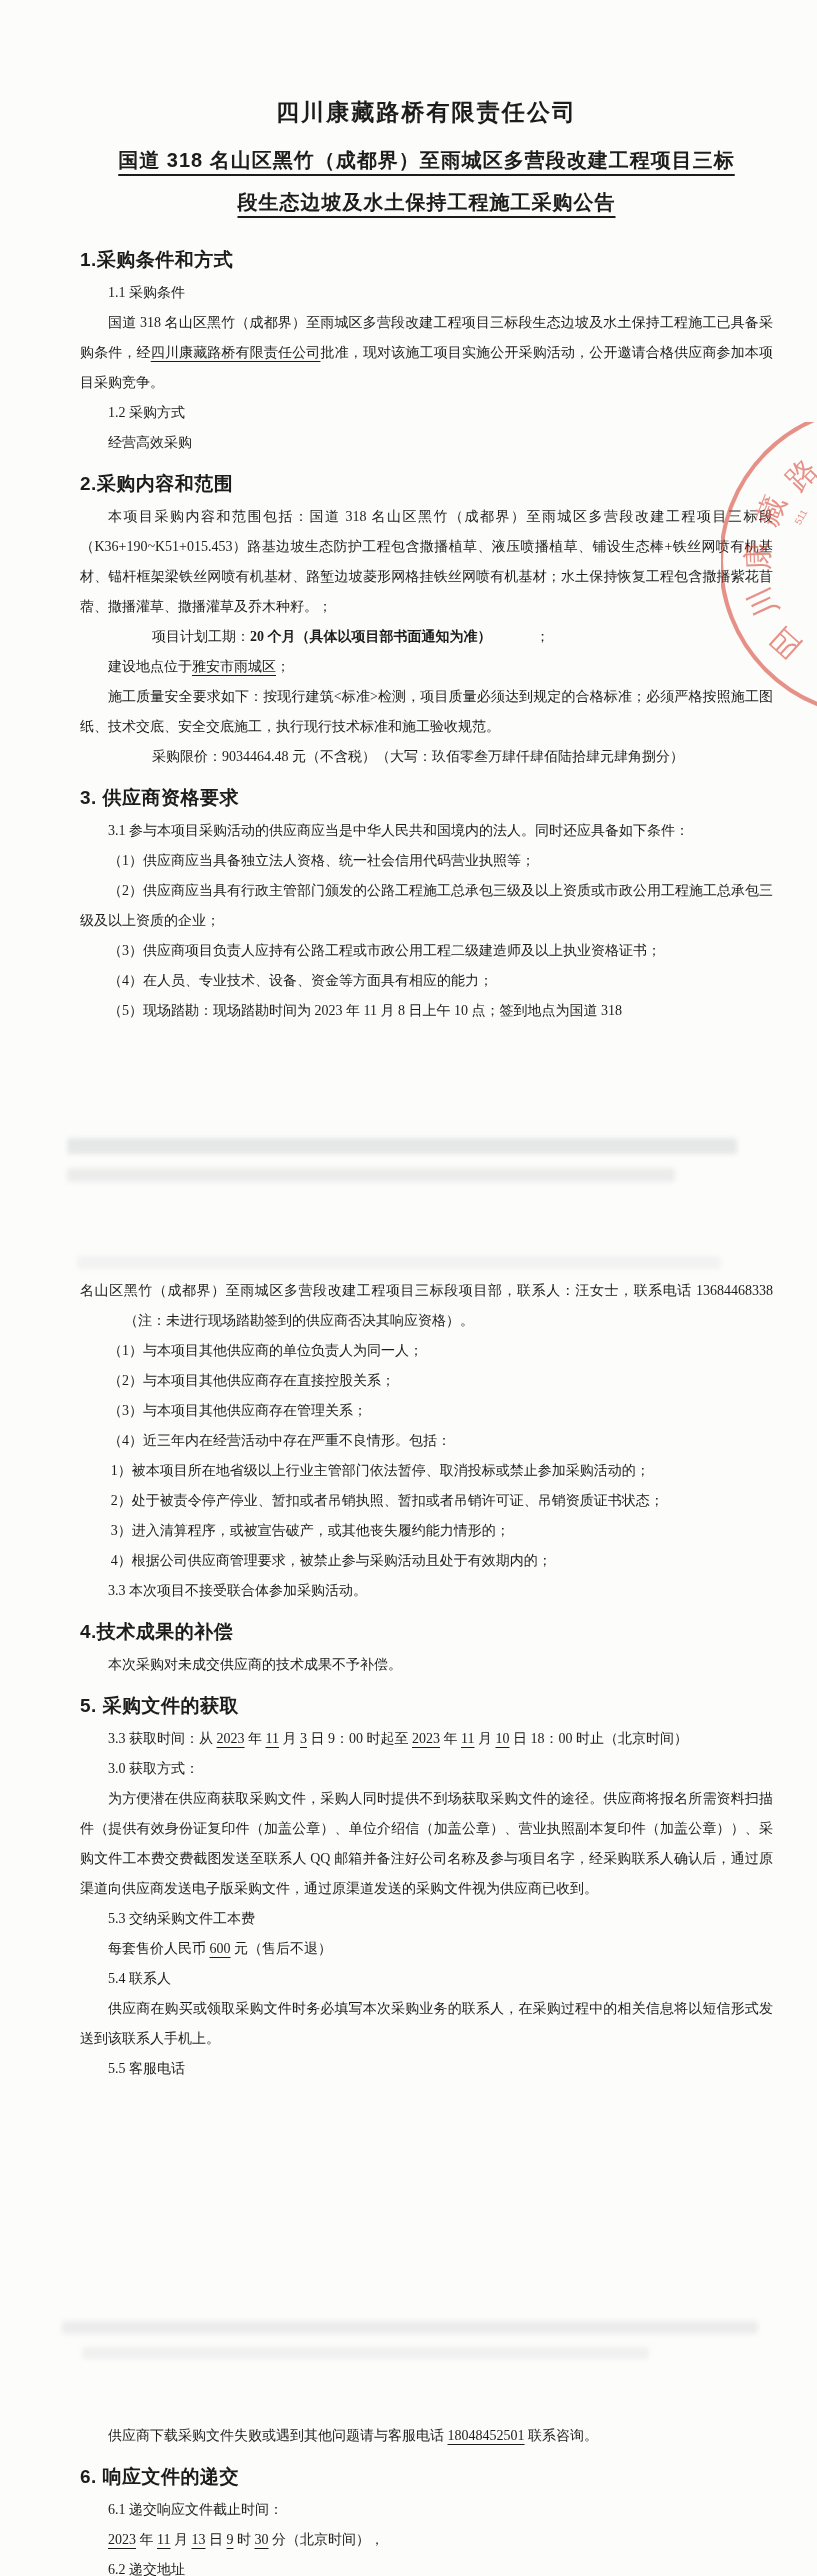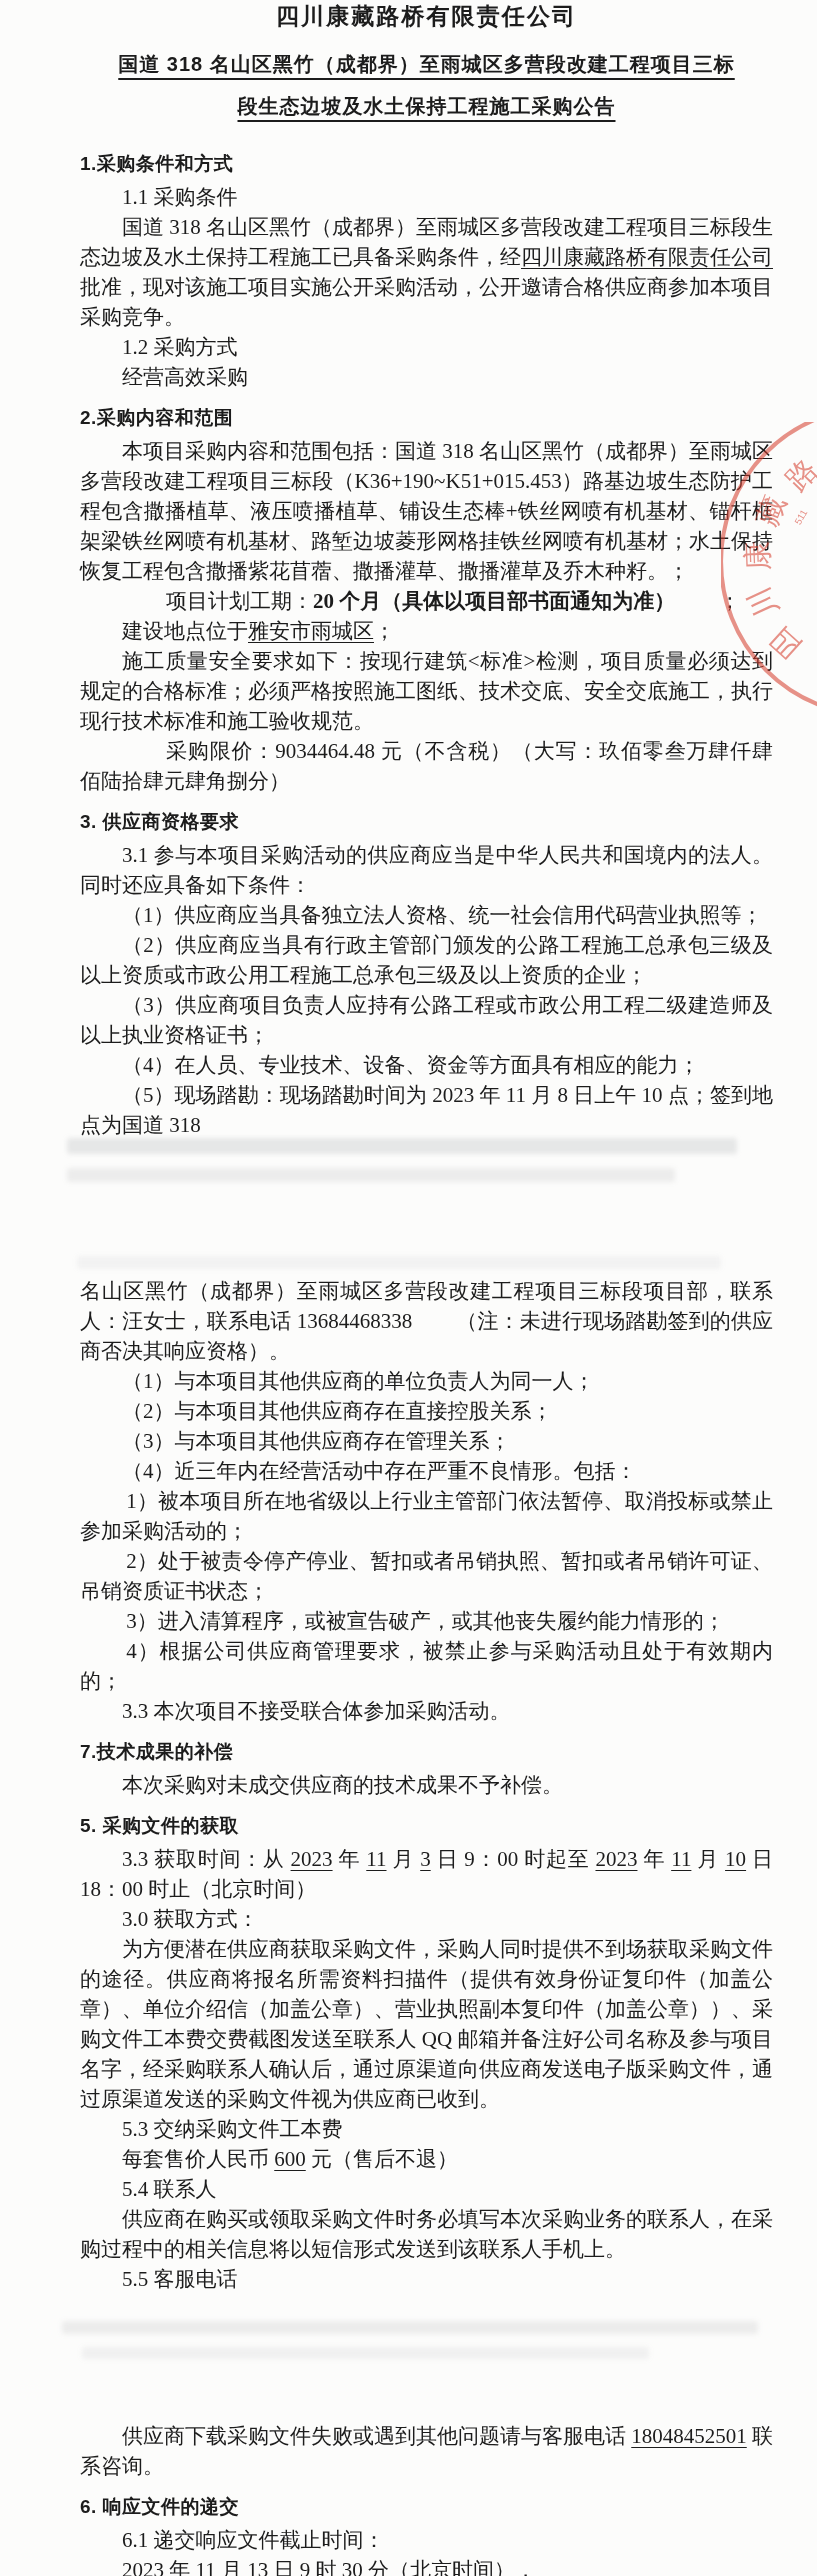--- a/index.html
+++ b/index.html
@@ -1,32 +1,32 @@
 <!DOCTYPE html>
 <html style="font-size:8.2px"><head>
 <meta charset="utf-8">
 <style>
   html,body{margin:0;padding:0;background:#ffffff;}
   .doc{position:relative;width:818px;height:3468px;background:#fcfcfb;overflow:hidden;
        font-family:"Liberation Serif",serif;color:#1c1c1c;}
   .page{position:absolute;left:0;width:818px;box-sizing:border-box;
         padding-left:80px;padding-right:45px;}
-  .p1{top:0;height:1156px;}
+  .p1{top:0;height:1156px;padding-top:96px;}
   .p2{top:1164px;height:1156px;padding-top:112px;}
   .p3{top:2312px;height:1156px;padding-top:109px;}
   .doc-company{font-family:"Liberation Sans",sans-serif;font-weight:bold;font-size:23px;
                line-height:33px;text-align:center;letter-spacing:2.1px;}
   .doc-title{font-family:"Liberation Sans",sans-serif;font-weight:bold;font-size:20px;
              line-height:42px;text-align:center;letter-spacing:1px;
              text-decoration:underline;text-underline-offset:6.7px;text-decoration-thickness:1.5px;}
   .mt{margin-top:10.3px;}
   h2{font-family:"Liberation Sans",sans-serif;font-weight:bold;font-size:19px;
      line-height:36px;margin:8.2px 0 0 0;letter-spacing:0.5px;}
   h2.big-gap{margin-top:18.5px;}
-  p{margin:0;font-size:21px;line-height:30px;text-align:justify;}
+  p{margin:0;font-size:14px;line-height:30px;text-align:justify;}
   .ind{text-indent:2em;}
   .ind2{text-indent:2.2em;}
   .sub{text-indent:2em;}
   .u{text-decoration:underline;text-underline-offset:4.1px;text-decoration-thickness:1px;}
   .b{font-weight:normal;margin-left:44px;}
   .bu{font-weight:bold;text-underline-offset:4.1px;text-decoration-thickness:1px;}
   
   .seal{position:absolute;pointer-events:none;}
   .seal text{font-family:"Liberation Sans",sans-serif;}
   .edge1{left:721px;top:422px;opacity:.55;}
@@ -81,21 +81,21 @@
     <p class="ind">（1）与本项目其他供应商的单位负责人为同一人；</p>
     <p class="ind">（2）与本项目其他供应商存在直接控股关系；</p>
     <p class="ind">（3）与本项目其他供应商存在管理关系；</p>
     <p class="ind">（4）近三年内在经营活动中存在严重不良情形。包括：</p>
     <p class="ind2">1）被本项目所在地省级以上行业主管部门依法暂停、取消投标或禁止参加采购活动的；</p>
     <p class="ind2">2）处于被责令停产停业、暂扣或者吊销执照、暂扣或者吊销许可证、吊销资质证书状态；</p>
     <p class="ind2">3）进入清算程序，或被宣告破产，或其他丧失履约能力情形的；</p>
     <p class="ind2">4）根据公司供应商管理要求，被禁止参与采购活动且处于有效期内的；</p>
     <p class="ind">3.3 本次项目不接受联合体参加采购活动。</p>
 
-    <h2>7.技术成果的补偿</h2>
+    <h2>4.技术成果的补偿</h2>
     <p class="ind">本次采购对未成交供应商的技术成果不予补偿。</p>
 
     <h2>5. 采购文件的获取</h2>
     <p class="ind"><span>3.3 获取时间：从 </span><span class="u">2023</span><span> 年 </span><span class="u">11</span><span> 月 </span><span class="u">3</span><span> 日 9：00 时起至 </span><span class="u">2023</span><span> 年 </span><span class="u">11</span><span> 月 </span><span class="u">10</span><span> 日 18：00 时止（北京时间）</span></p>
     <p class="ind">3.0 获取方式：</p>
     <p class="ind">为方便潜在供应商获取采购文件，采购人同时提供不到场获取采购文件的途径。供应商将报名所需资料扫描件（提供有效身份证复印件（加盖公章）、单位介绍信（加盖公章）、营业执照副本复印件（加盖公章））、采购文件工本费交费截图发送至联系人 QQ 邮箱并备注好公司名称及参与项目名字，经采购联系人确认后，通过原渠道向供应商发送电子版采购文件，通过原渠道发送的采购文件视为供应商已收到。</p>
     <p class="ind">5.3 交纳采购文件工本费</p>
     <p class="ind"><span>每套售价人民币 </span><span class="u">600</span><span> 元（售后不退）</span></p>
     <p class="ind">5.4 联系人</p>
     <p class="ind">供应商在购买或领取采购文件时务必填写本次采购业务的联系人，在采购过程中的相关信息将以短信形式发送到该联系人手机上。</p>

